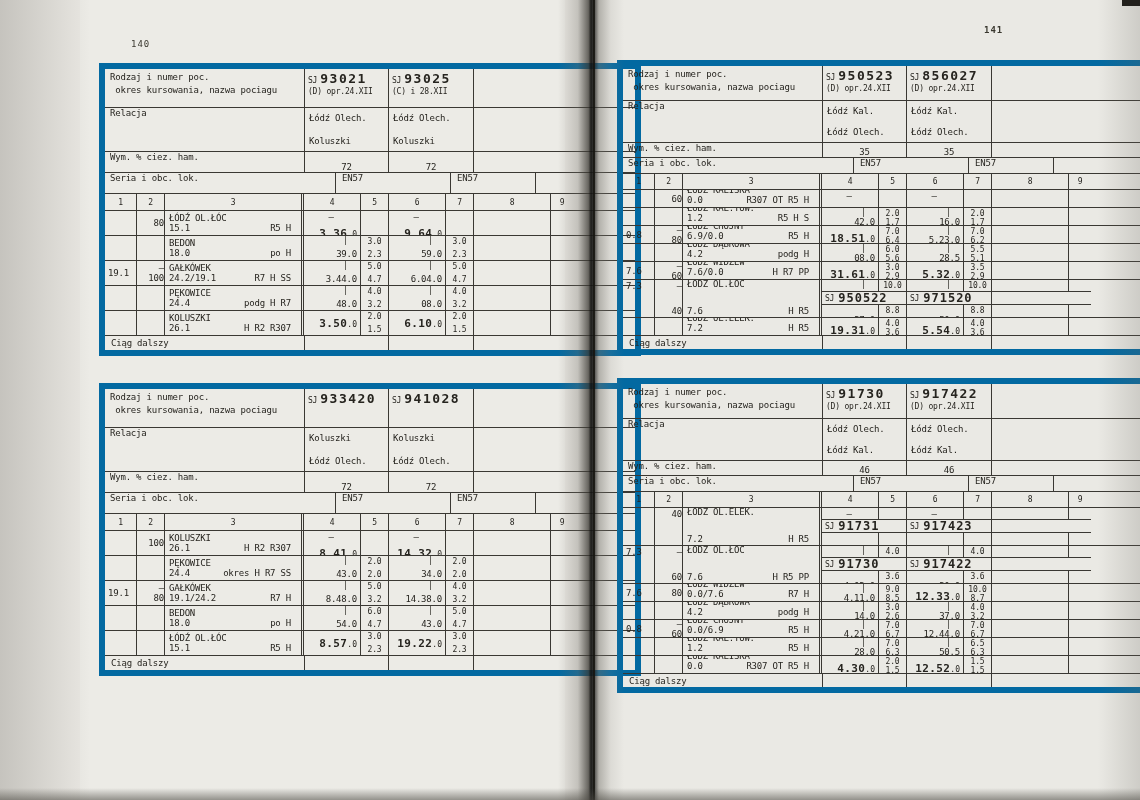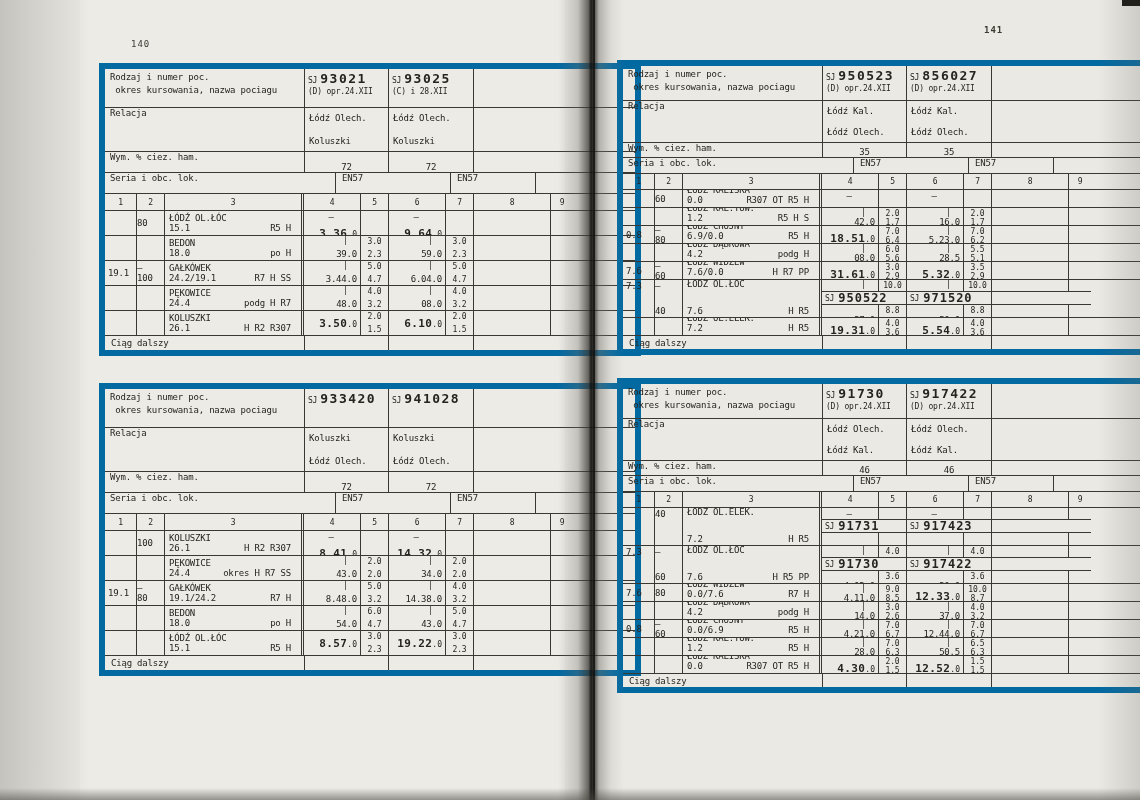--- a/index.html
+++ b/index.html
@@ -52,21 +52,21 @@
   
   .hdlab{padding:3px 0 0 5px;display:flex;flex-direction:column;gap:3px;}
   .thd{padding:3px 0 0 3px;display:flex;flex-direction:column;gap:2px;}
   .thd .l1{display:flex;align-items:flex-end;gap:3px;}
   .lblmid{display:flex;padding-left:5px;}
   .rt{display:flex;flex-direction:column;justify-content:space-between;padding:5px 0 5px 4px;}
   .vctr{display:flex;align-items:flex-end;justify-content:center;}
   .vleft{display:flex;padding-left:6px;margin-left:31px;}
   .cnum{display:flex;align-items:center;justify-content:center;}
   .cc{display:flex;align-items:center;padding-left:3px;}
-  .cc2{display:flex;flex-direction:column;align-items:flex-start;justify-content:center;font-size:9px;line-height:9px;letter-spacing:-.2px;}
+  .cc2{display:flex;flex-direction:column;align-items:flex-end;justify-content:center;font-size:9px;line-height:9px;letter-spacing:-.2px;}
   .stc{display:flex;flex-direction:column;justify-content:flex-end;padding:2px 0 2px 4px;}
   .stc .l2{display:flex;justify-content:space-between;padding-right:10px;}
   .stcont{display:flex;justify-content:space-between;align-items:center;padding:0 10px 0 4px;}
   .tc{display:flex;flex-direction:column;justify-content:space-between;align-items:flex-end;padding:1px 3px 1px 1px;}
   .tc .ctr{align-self:center;}
   .mc{display:flex;flex-direction:column;justify-content:space-between;align-items:center;padding:1px 1px;}
   .tnc{display:flex;align-items:center;gap:4px;padding-left:3px;}
   .gl{padding-left:6px;display:flex;align-items:center;}
 </style>
 </head>

